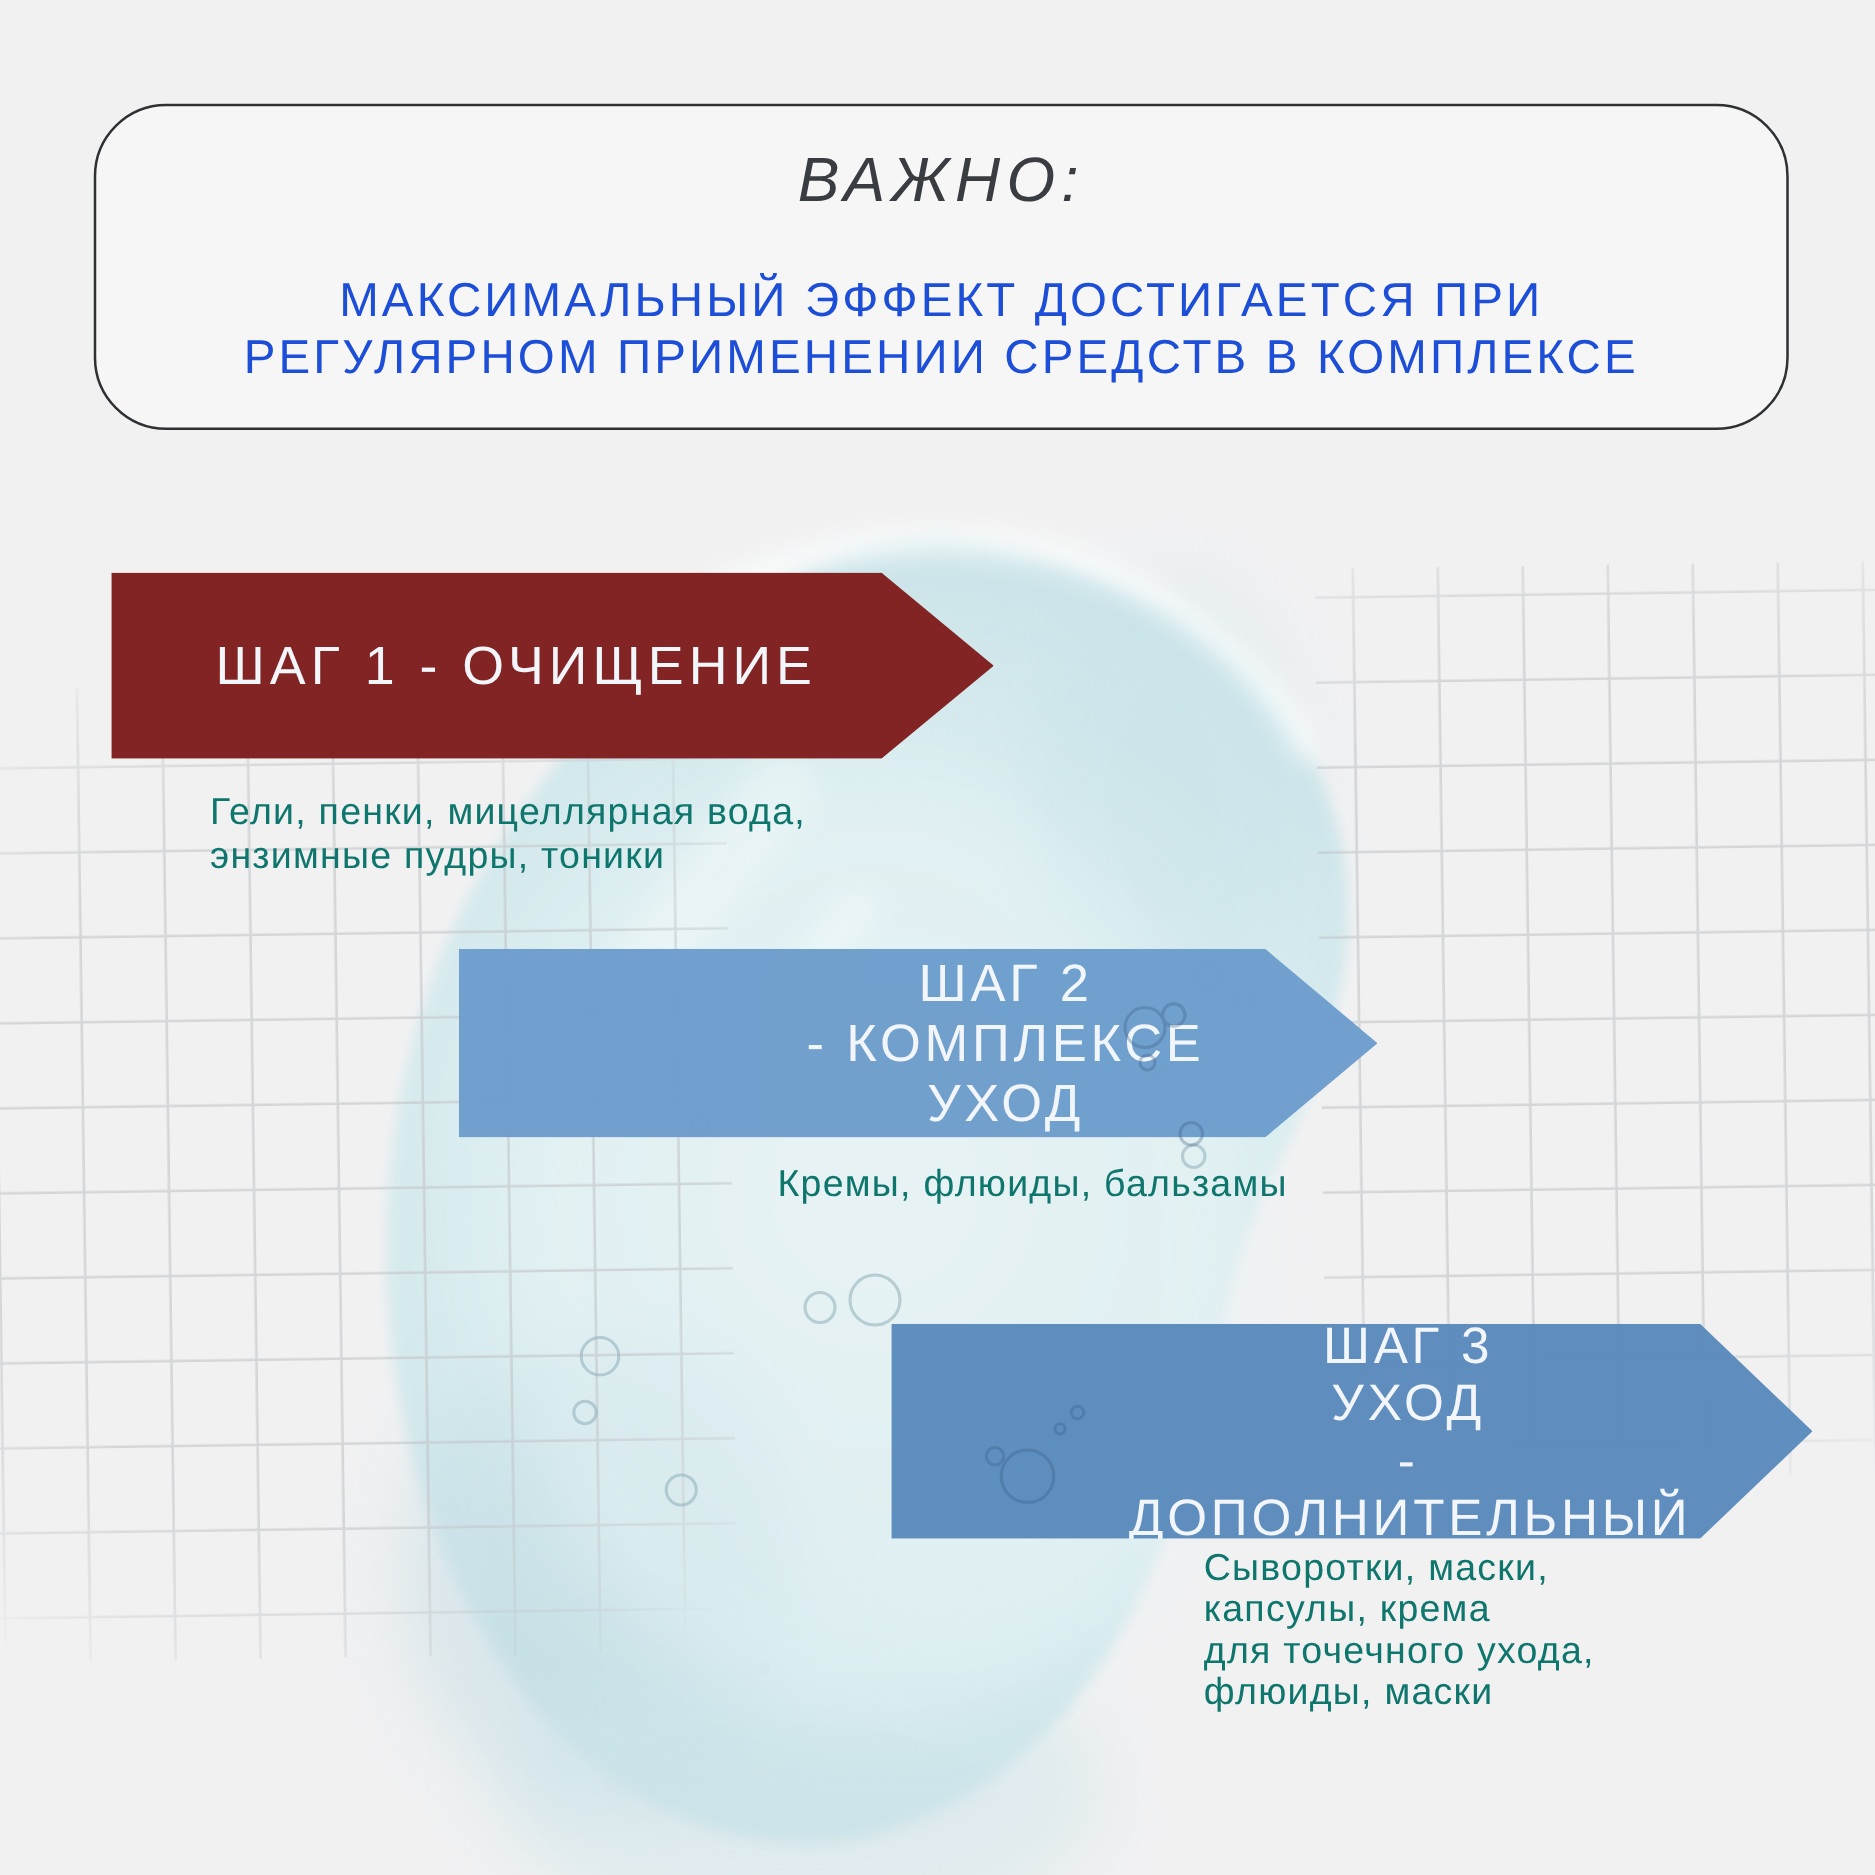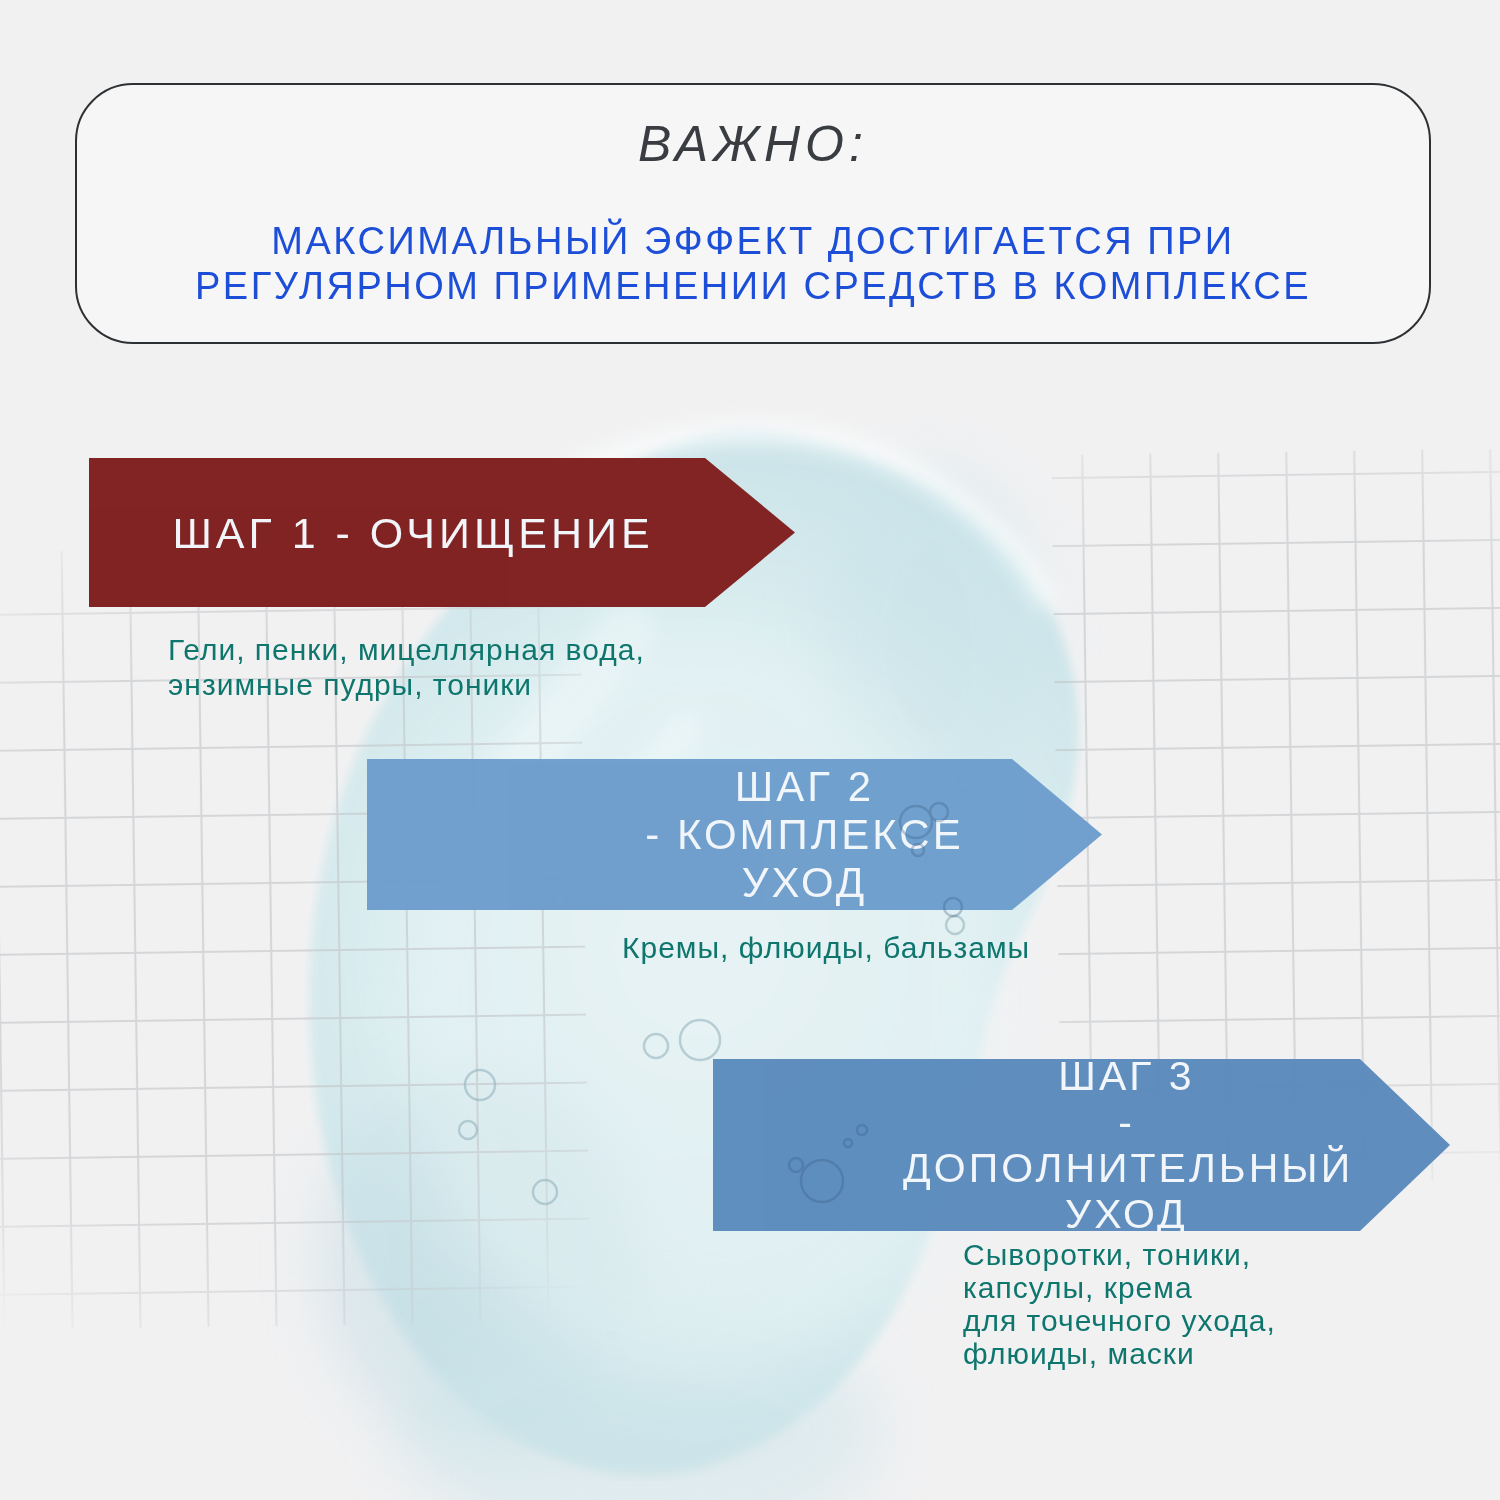--- a/index.html
+++ b/index.html
@@ -178,26 +178,26 @@
       <span class="bline">- КОМПЛЕКСЕ УХОД</span>
     </div>
   </div>
   <div class="desc" id="desc-2">
     <span>Кремы, флюиды, бальзамы</span>
   </div>
 
   <div class="banner" id="banner-3" style="background: rgb(90, 139, 188);">
     <div class="btext">
       <span class="bline">ШАГ 3</span>
+      <span class="bline">УХОД</span>
       <span class="bline">- ДОПОЛНИТЕЛЬНЫЙ</span>
-      <span class="bline">УХОД</span>
     </div>
   </div>
   <div class="desc" id="desc-3">
-    <span>Сыворотки, тоники,</span><br>
+    <span>Сыворотки, маски,</span><br>
     <span>капсулы, крема</span><br>
     <span>для точечного ухода,</span><br>
     <span>флюиды, маски</span>
   </div>
 
   <svg id="overlay-layer" class="layer" width="1500" height="1500" viewBox="0 0 1500 1500">
     <g fill="none" stroke="#35587f" stroke-width="2.5" opacity="0.3">
       <circle cx="916" cy="822" r="16"></circle>
       <circle cx="939" cy="812" r="9"></circle>
       <circle cx="918" cy="850" r="6"></circle>

